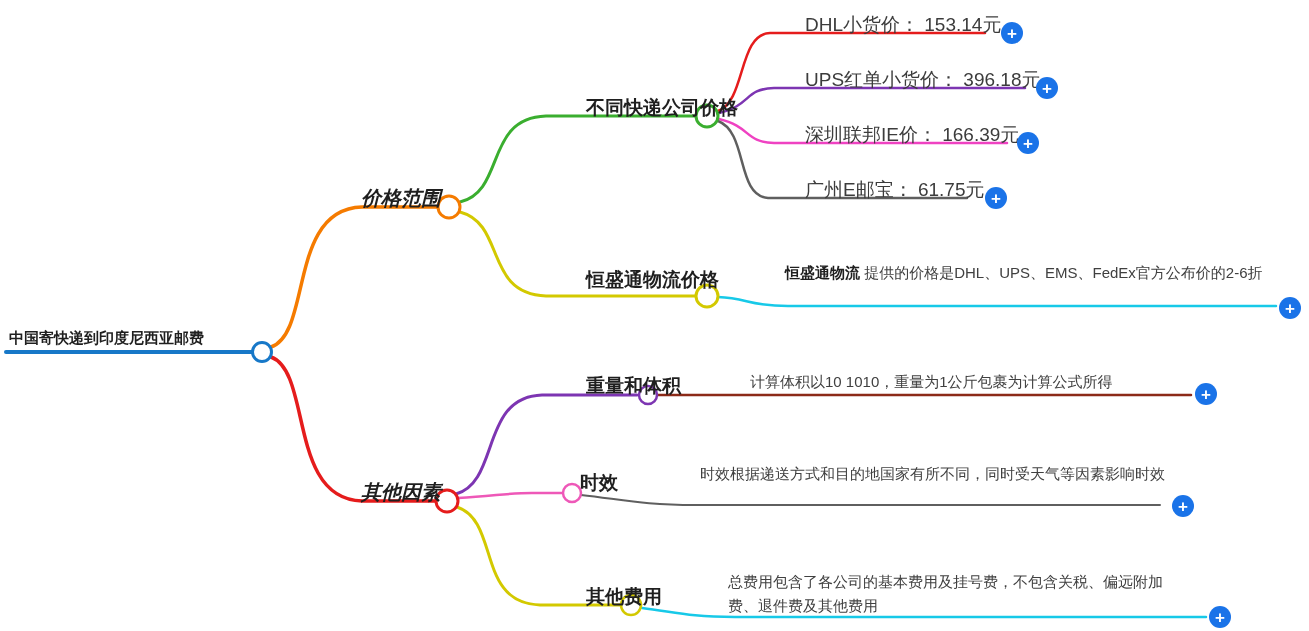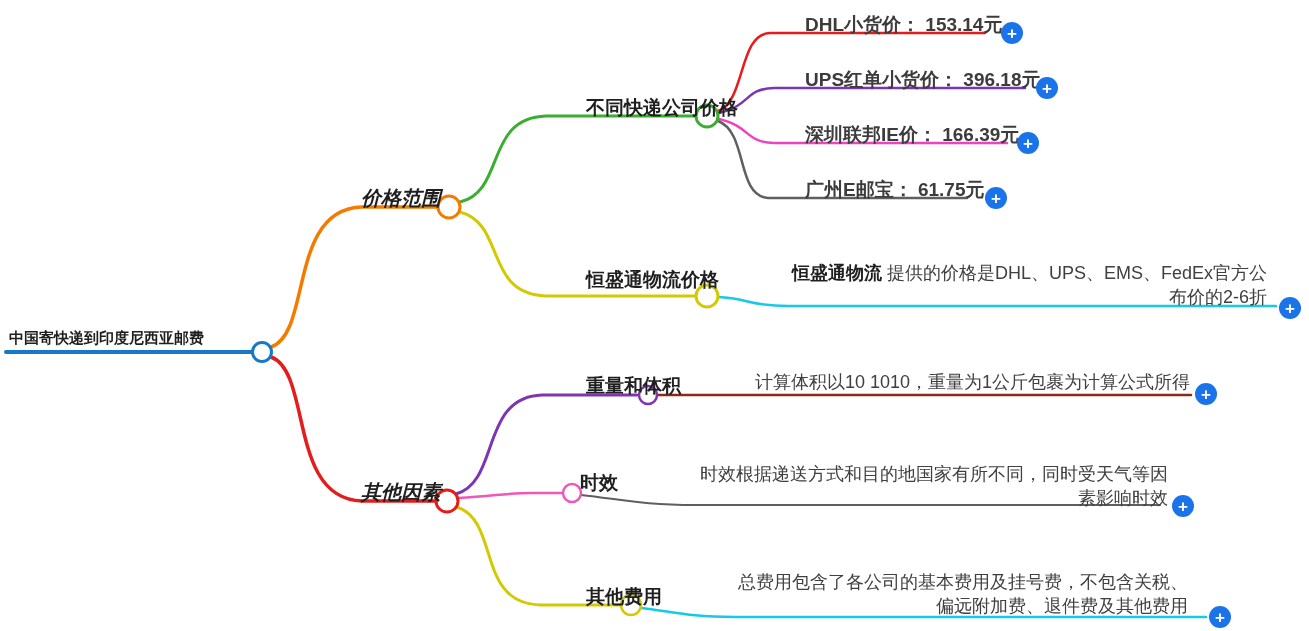--- a/index.html
+++ b/index.html
@@ -6,22 +6,22 @@
   #canvas{
     position:relative;width:1309px;height:631px;overflow:hidden;
     font-family:"Liberation Sans","DejaVu Sans",sans-serif;background:#ffffff;
   }
   #connectors{position:absolute;left:0;top:0;z-index:0;}
   .txt{position:absolute;z-index:2;white-space:nowrap;color:#222;}
   .lbl{font-weight:bold;color:#1f1f1f;}
   .root-lbl{font-size:15px;}
   .l2-lbl{font-size:20px;font-style:italic;}
   .l3-lbl{font-size:19px;margin-left:40px;}
-  .leaf{font-size:19px;font-weight:bold;color:#3c3c3c;}
-  .desc{font-size:18px;font-weight:normal;color:#404040;line-height:24px;white-space:normal;text-align:right;}
+  .leaf{font-size:19px;font-weight:normal;color:#3c3c3c;}
+  .desc{font-size:15px;font-weight:normal;color:#404040;line-height:24px;white-space:normal;}
   .desc b{color:#1f1f1f;}
   .plus{
     position:absolute;z-index:3;width:22px;height:22px;border-radius:50%;
     background:#1a73e8;color:#ffffff;display:flex;align-items:center;justify-content:center;
     font-size:17px;font-weight:bold;line-height:1;cursor:pointer;user-select:none;
   }
 </style>
 </head>
 <body>
 

